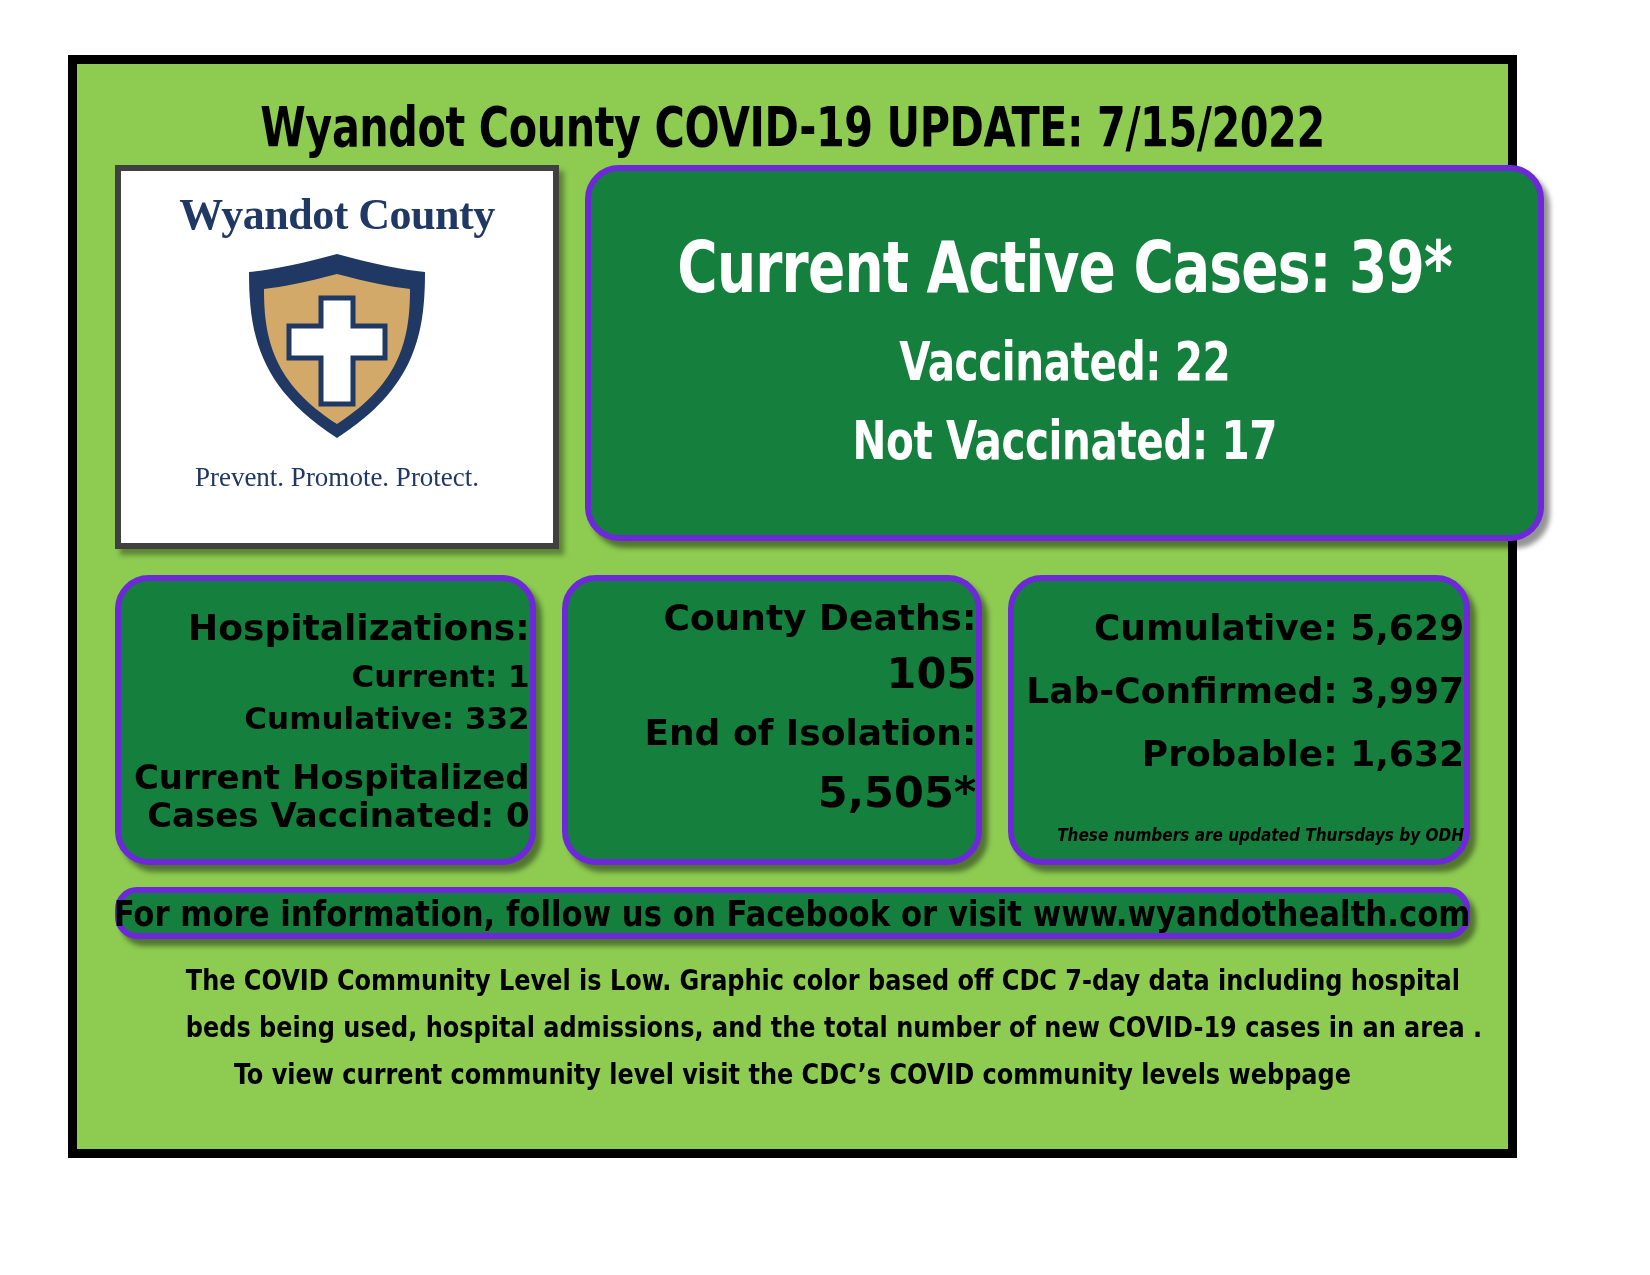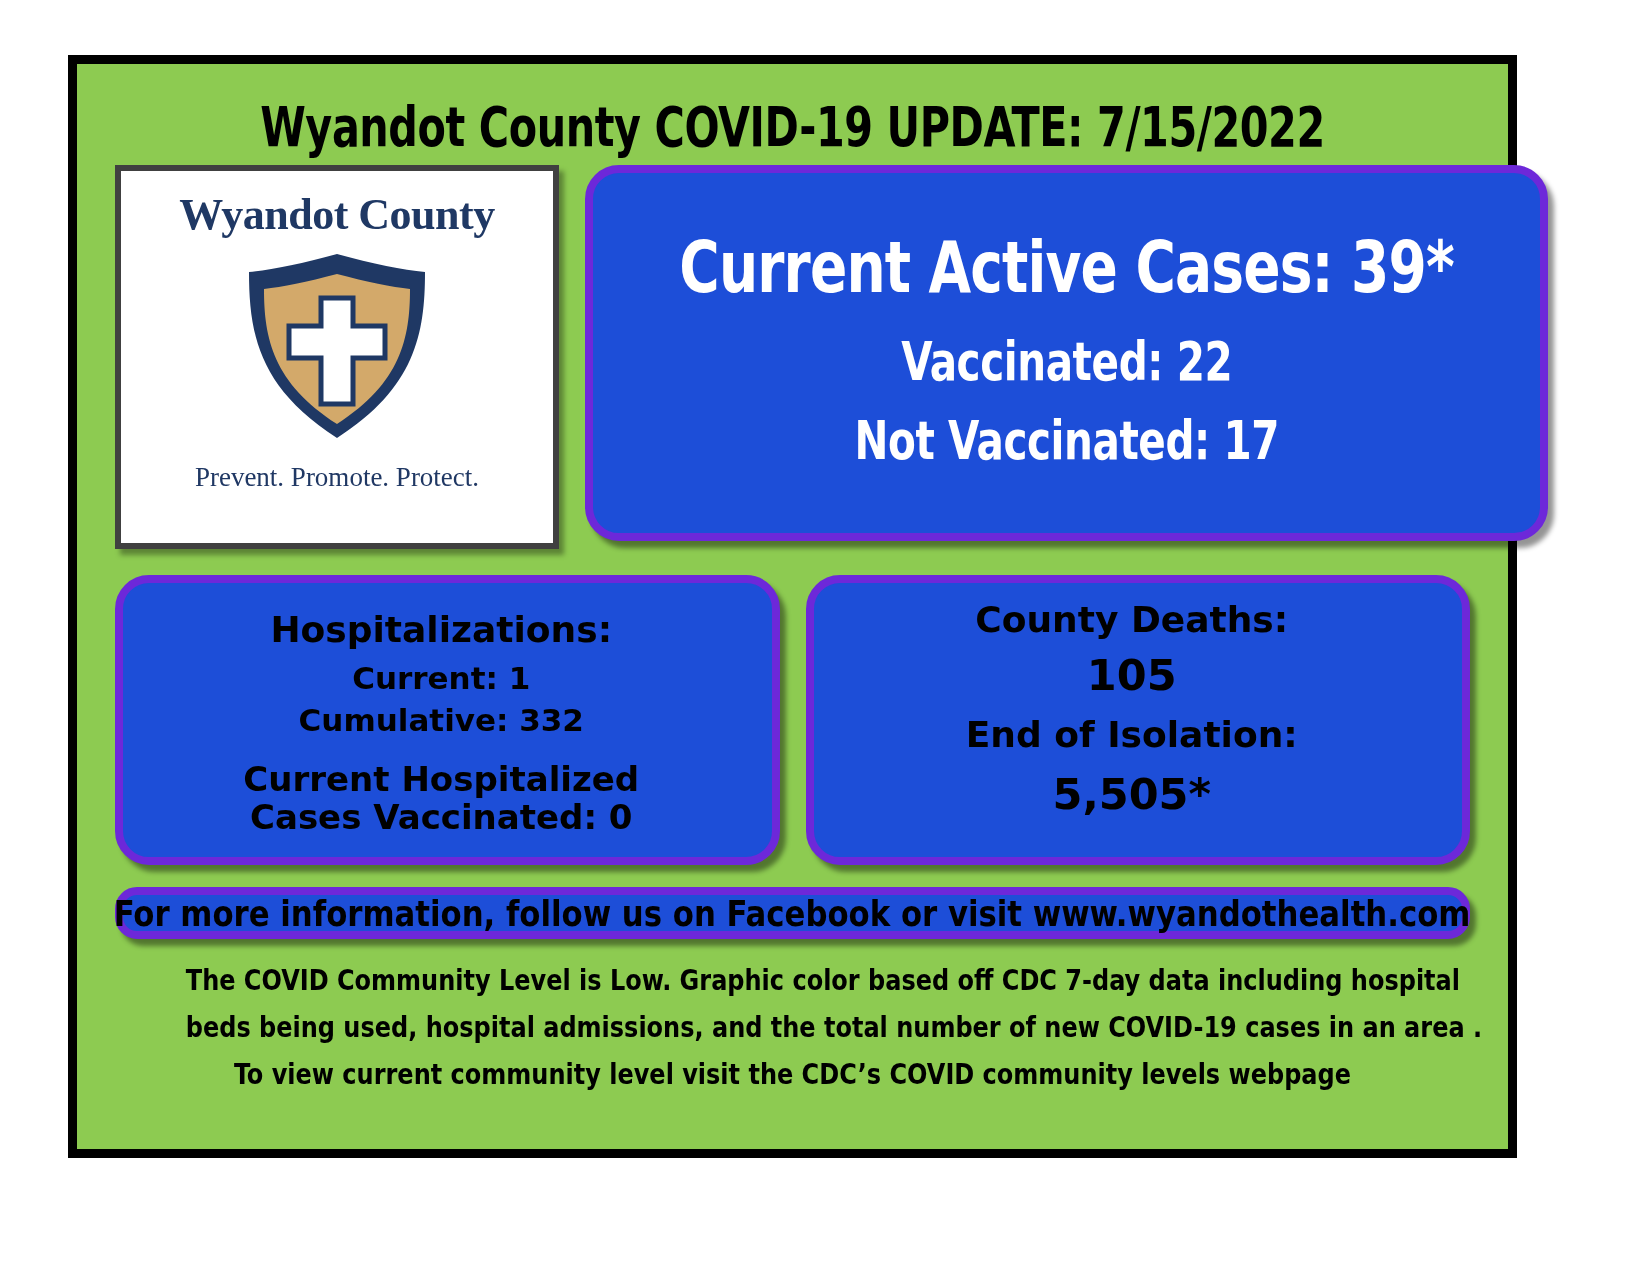--- a/index.html
+++ b/index.html
@@ -32,22 +32,22 @@
     color: #000000;
     padding-top: 30px;
     padding-bottom: 6px;
     transform: scaleX(0.82);
     transform-origin: center center;
     white-space: nowrap;
   }
 
   
   .gbox {
-    background: #1d4ed8;
-    border: 8px solid #6d28d9;
+    background: #15803d;
+    border: 6px solid #6d28d9;
     border-radius: 34px;
     box-shadow: 6px 7px 5px rgba(0,0,0,0.42);
     position: relative;
   }
 
   
   .row1 {
     display: flex;
     align-items: flex-start;
     padding: 0 38px;
@@ -129,22 +129,22 @@
     display: flex;
     padding: 26px 38px 0 38px;
     gap: 26px;
     align-items: stretch;
   }
   .col-box {
     flex: 1;
     min-height: 290px;
     display: flex;
     flex-direction: column;
-    align-items: center;
-    padding: 18px 24px 14px 12px;
+    align-items: flex-end;
+    padding: 18px 0 14px 12px;
   }
   .hosp-box { padding-top: 26px; }
   .deaths-box { padding-top: 16px; }
   .cum-box { padding-top: 26px; }
 
   .stat-head {
     font-family: "DejaVu Sans", "Liberation Sans", sans-serif;
     font-weight: bold;
     font-size: 36px;
     color: #000000;
@@ -265,20 +265,29 @@
     <div class="gbox col-box deaths-box">
       <div class="stat-head">County Deaths:</div>
       <div class="sp10"></div>
       <div class="stat-big">105</div>
       <div class="sp14"></div>
       <div class="stat-head">End of Isolation:</div>
       <div class="sp14"></div>
       <div class="stat-big">5,505*</div>
     </div>
 
+    <div class="gbox col-box cum-box">
+      <div class="stat-head">Cumulative:  5,629</div>
+      <div class="sp22"></div>
+      <div class="stat-head">Lab-Confirmed: 3,997</div>
+      <div class="sp22"></div>
+      <div class="stat-head">Probable: 1,632</div>
+      <div class="grow"></div>
+      <div class="stat-note">These numbers are updated Thursdays by ODH</div>
+    </div>
 
   </div>
 
   <div class="banner-wrap">
     <div class="gbox banner">
       <div class="banner-text">For more information, follow us on Facebook or visit www.wyandothealth.com</div>
     </div>
   </div>
 
   <div class="footer">

